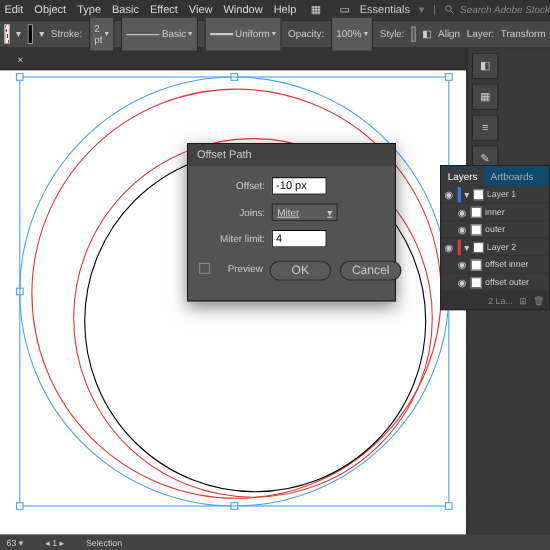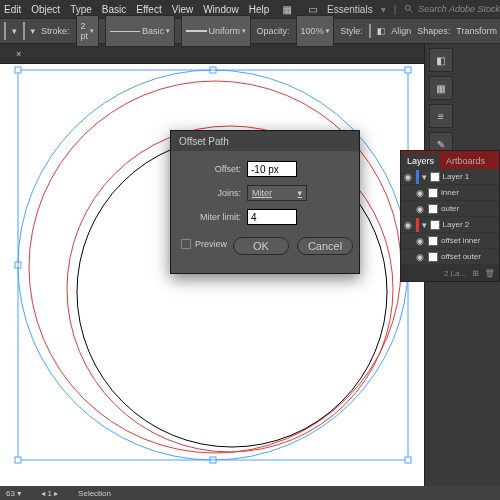--- a/index.html
+++ b/index.html
@@ -36,31 +36,31 @@
 
 .dialog { position:absolute; left:170px; top:130px; width:190px; background:#535353; border:1px solid #1a1a1a; box-shadow:0 5px 15px rgba(0,0,0,.5); font-size:10px; color:#ccc; }
 .dialog .titlebar { background:#424242; height:20px; display:flex; align-items:center; padding:0 8px; font-size:10px; }
 .dialog .body { padding:10px; }
 .drow { display:flex; align-items:center; margin-bottom:8px; gap:6px; }
 .drow label { width:60px; text-align:right; font-size:9px; }
 .dinp { background:#fff; color:#000; border:1px solid #000; width:50px; height:16px; font-size:10px; padding:0 3px; }
 .dsel { background:#5a5a5a; border:1px solid #2a2a2a; width:60px; height:16px; font-size:9px; display:flex; align-items:center; justify-content:space-between; padding:0 4px;text-decoration:underline; }
 .dbtn { background:#5a5a5a; border:1px solid #2a2a2a; border-radius:10px; width:56px; height:18px; display:flex; align-items:center; justify-content:center; font-size:11px; }
 .dbtns { display:flex; gap:8px; justify-content:center; margin-top:4px; }
-.chk { display:flex; align-items:flex-end; gap:4px; font-size:9px; }
+.chk { display:flex; align-items:flex-end; gap:16px; font-size:9px; }
 .chkbox { width:10px; height:10px; border:1px solid #888; }
 
 
 .rightcol { position:absolute; right:0; top:44px; width:76px; bottom:14px; background:#3a3a3a; border-left:1px solid #222; }
 .iconstrip { display:flex; flex-direction:column; gap:4px; padding:4px; }
 .iconslot { width:24px; height:24px; background:#464646; border:1px solid #2a2a2a; display:flex; align-items:center; justify-content:center; }
 
 
 .layers { position:absolute; right:0; top:150px; width:100px; background:#3a3a3a; border:1px solid #222; font-size:9px; }
-.layers .tabs { display:flex; background:#7f1d1d; height:18px; align-items:flex-end; }
+.layers .tabs { display:flex; background:#0c4a6e; height:18px; align-items:flex-end; }
 .layers .tab { padding:3px 6px; color:#aaa; }
 .layers .tab.active { background:#3a3a3a; color:#fff; }
 .lrow { display:flex; align-items:center; height:16px; padding:0 2px; gap:3px; border-bottom:1px solid #333; }
 .eye { width:10px; height:10px; display:flex; align-items:center; justify-content:center; }
 .lsw { width:10px; height:10px; border:1px solid #666; background:#fff; }
 .lname { font-size:8px; white-space:nowrap; overflow:hidden; }
 .lrow.layer1 .lbar { width:3px; height:14px; background:#3b7bd6; }
 .lrow.layer2 .lbar { width:3px; height:14px; background:#d63b3b; }
 .lrow.sub { padding-left:14px; }
 .lfoot { height:16px; background:#333; display:flex; align-items:center; justify-content:flex-end; padding:0 4px; font-size:8px; color:#888; gap:6px; }
@@ -119,21 +119,21 @@
     </div>
   <span>Opacity:</span>
   <div class="dd">
       <span>100%</span>
       <span class="arrow">▾</span>
     </div>
   <span>Style:</span>
   <div class="swatch" style="width:14px;height:14px;background:#555"></div>
   <span class="miniicon">◧</span>
   <span>Align</span>
-  <span>Shapes:</span>
+  <span>Layer:</span>
   <span>Transform</span>
 </div>
 
 <div class="doctab">
   <span class="x">×</span>
 </div>
 
 <div class="canvas-wrap">
   <div class="artboard"></div>
   <svg class="art" viewBox="0 0 424 422">

